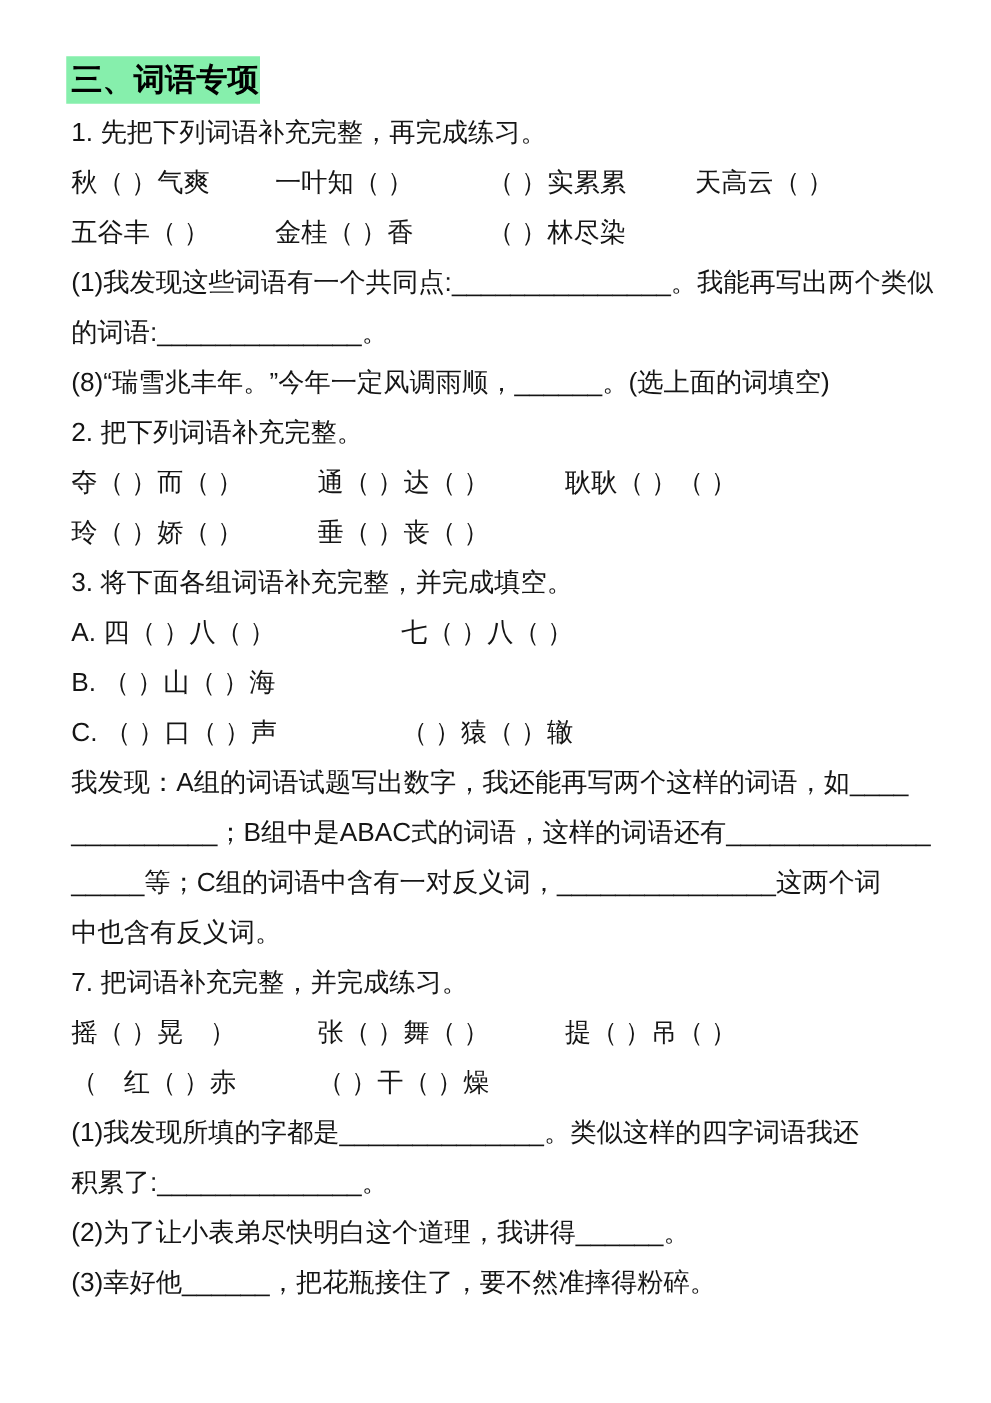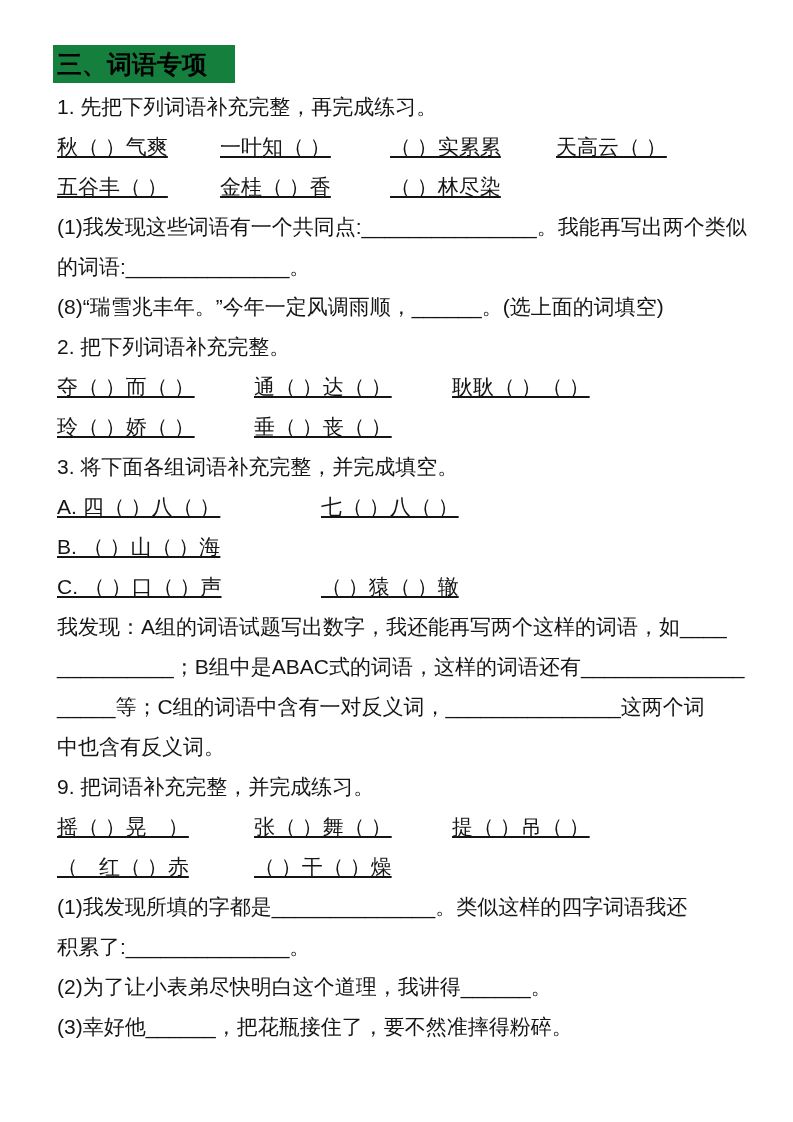--- a/index.html
+++ b/index.html
@@ -27,44 +27,43 @@
     line-height: 40px;
     white-space: pre;
   }
   .title-row {
     height: 40px;
     line-height: 40px;
     margin-bottom: 2px;
   }
   .section-title {
     display: inline-block;
-    background: #15803d;
+    background: #86efac;
     color: #000000;
     font-weight: bold;
     font-size: 25px;
     line-height: 38px;
     height: 38px;
-    padding: 0 28px 0 4px;
+    padding: 0 1px 0 4px;
     margin-left: -4px;
   }
   .grid4 {
     display: grid;
     grid-template-columns: 163px 170px 166px auto;
   }
   .grid3 {
     display: grid;
     grid-template-columns: 197px 198px auto;
   }
   .grid2 {
     display: grid;
     grid-template-columns: 264px auto;
   }
   .word {
     white-space: pre;
-    text-decoration: underline;
   }
 </style>
 </head>
 <body>
 
 <div class="page">
 
   <div class="title-row">
     <span class="section-title">三、词语专项</span>
   </div>
@@ -106,21 +105,21 @@
   </div>
   <div class="line grid2">
     <span class="word">C. （ ）口（ ）声</span>
     <span class="word">（ ）猿（ ）辙</span>
   </div>
   <div class="line">我发现：A组的词语试题写出数字，我还能再写两个这样的词语，如____</div>
   <div class="line">__________；B组中是ABAC式的词语，这样的词语还有______________</div>
   <div class="line">_____等；C组的词语中含有一对反义词，_______________这两个词</div>
   <div class="line">中也含有反义词。</div>
 
-  <div class="line">9. 把词语补充完整，并完成练习。</div>
+  <div class="line">7. 把词语补充完整，并完成练习。</div>
   <div class="line grid3">
     <span class="word">摇（ ）晃　）</span>
     <span class="word">张（ ）舞（ ）</span>
     <span class="word">提（ ）吊（ ）</span>
   </div>
   <div class="line grid3">
     <span class="word">（　红（ ）赤</span>
     <span class="word">（ ）干（ ）燥</span>
   </div>
   <div class="line">(1)我发现所填的字都是______________。类似这样的四字词语我还</div>

